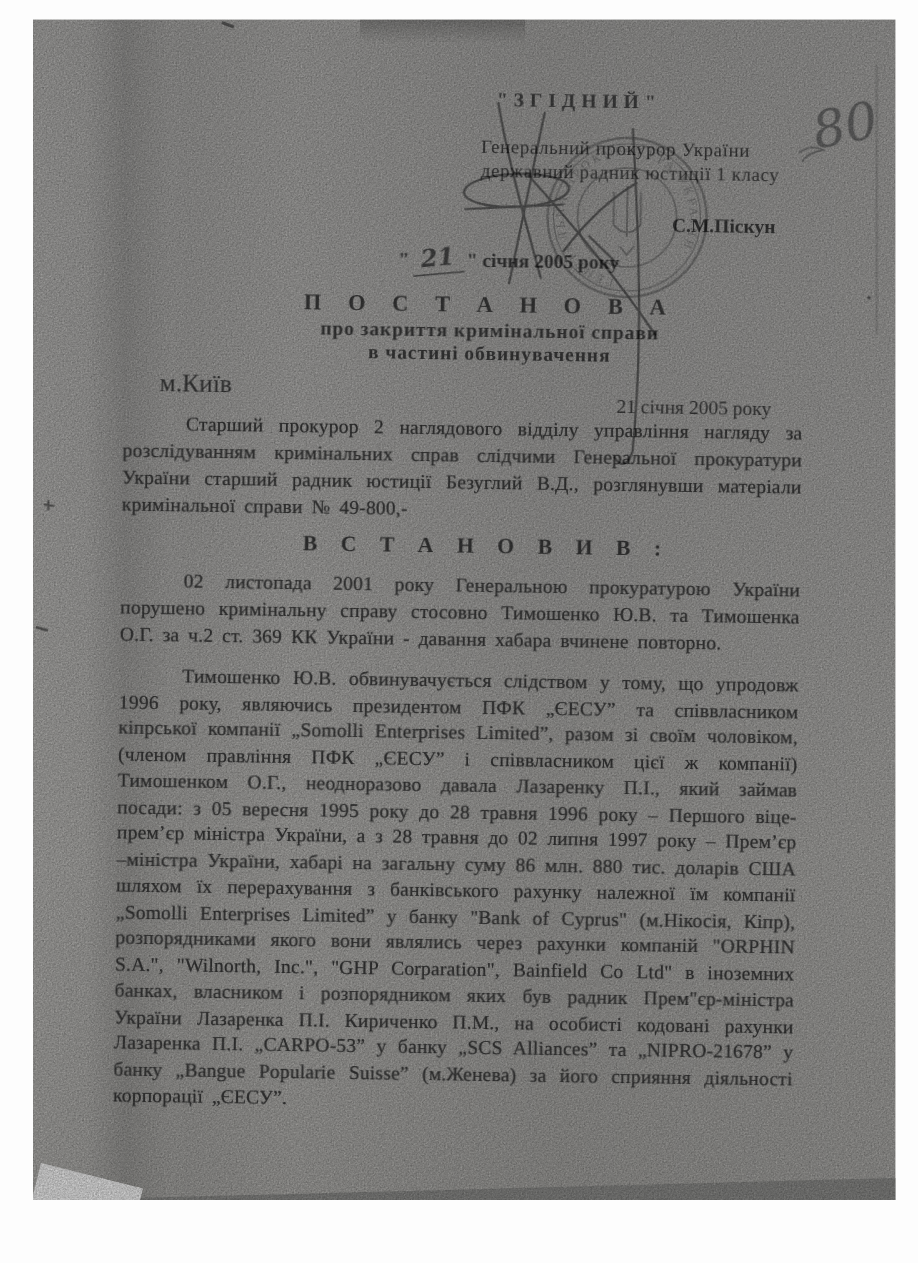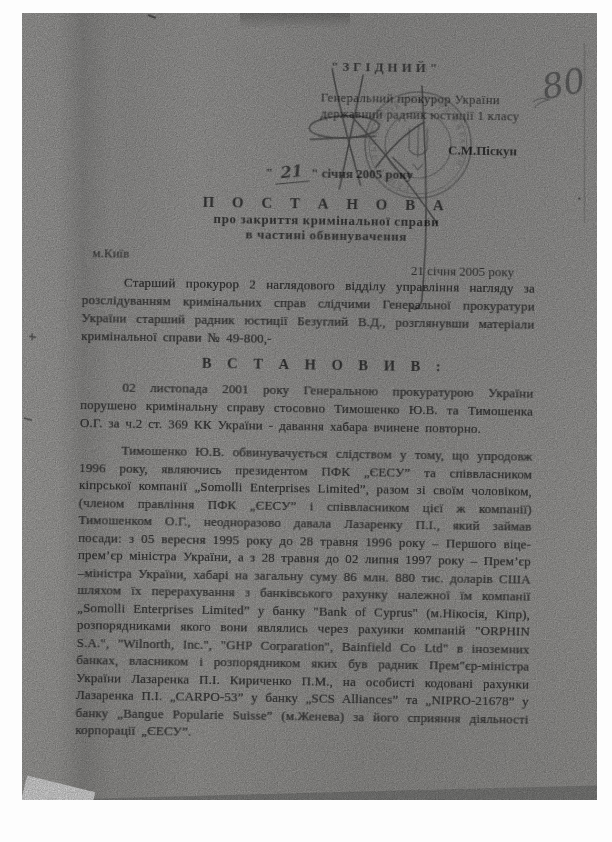--- a/index.html
+++ b/index.html
@@ -25,21 +25,21 @@
   .appr1{left:300px;top:74px;font-size:12.6px;letter-spacing:0.4px;}
   .appr2{left:300px;top:90px;font-size:12.6px;letter-spacing:0.4px;}
   .appr-name{left:428px;top:124px;font-size:13px;font-weight:bold;}
   .appr-date{left:246px;top:146px;font-size:13px;font-weight:bold;}
   .hw-day{display:inline-block;font-style:italic;font-weight:bold;color:#4a4a4a;
         font-size:16px;transform:rotate(-6deg);border-bottom:1.4px solid #555;
         padding:0 6px 1px 6px;margin:0 2px;font-family:"DejaVu Serif",serif;}
   .title-block{position:absolute;left:20px;top:179px;width:575px;text-align:center;}
   .title-main{font-size:15px;font-weight:bold;letter-spacing:7px;color:#3d3d3d;}
   .title-sub{font-size:13px;font-weight:bold;letter-spacing:0.6px;line-height:15px;color:#3d3d3d;}
-  .city{left:74px;top:232px;font-size:13px;}
+  .city{left:88px;top:232px;font-size:17px;}
   .date-right{position:absolute;left:286px;top:245px;width:210px;text-align:right;font-size:13px;white-space:nowrap;}
   .para{position:absolute;left:64px;width:453px;font-size:13px;line-height:18px;
         text-align:justify;text-indent:42px;letter-spacing:0.15px;word-spacing:2.5px;
         text-shadow:0 0 0.5px rgba(45,45,45,0.65);white-space:normal;}
   .p1{top:260px;}
   .heading{position:absolute;left:20px;top:340px;width:575px;text-align:center;
         font-size:14.5px;font-weight:bold;letter-spacing:6px;color:#3b3b3b;}
   .p2{top:365px;}
   .p3{top:428px;line-height:17.5px;}
   svg.overlay{position:absolute;inset:0;pointer-events:none;mix-blend-mode:multiply;}

